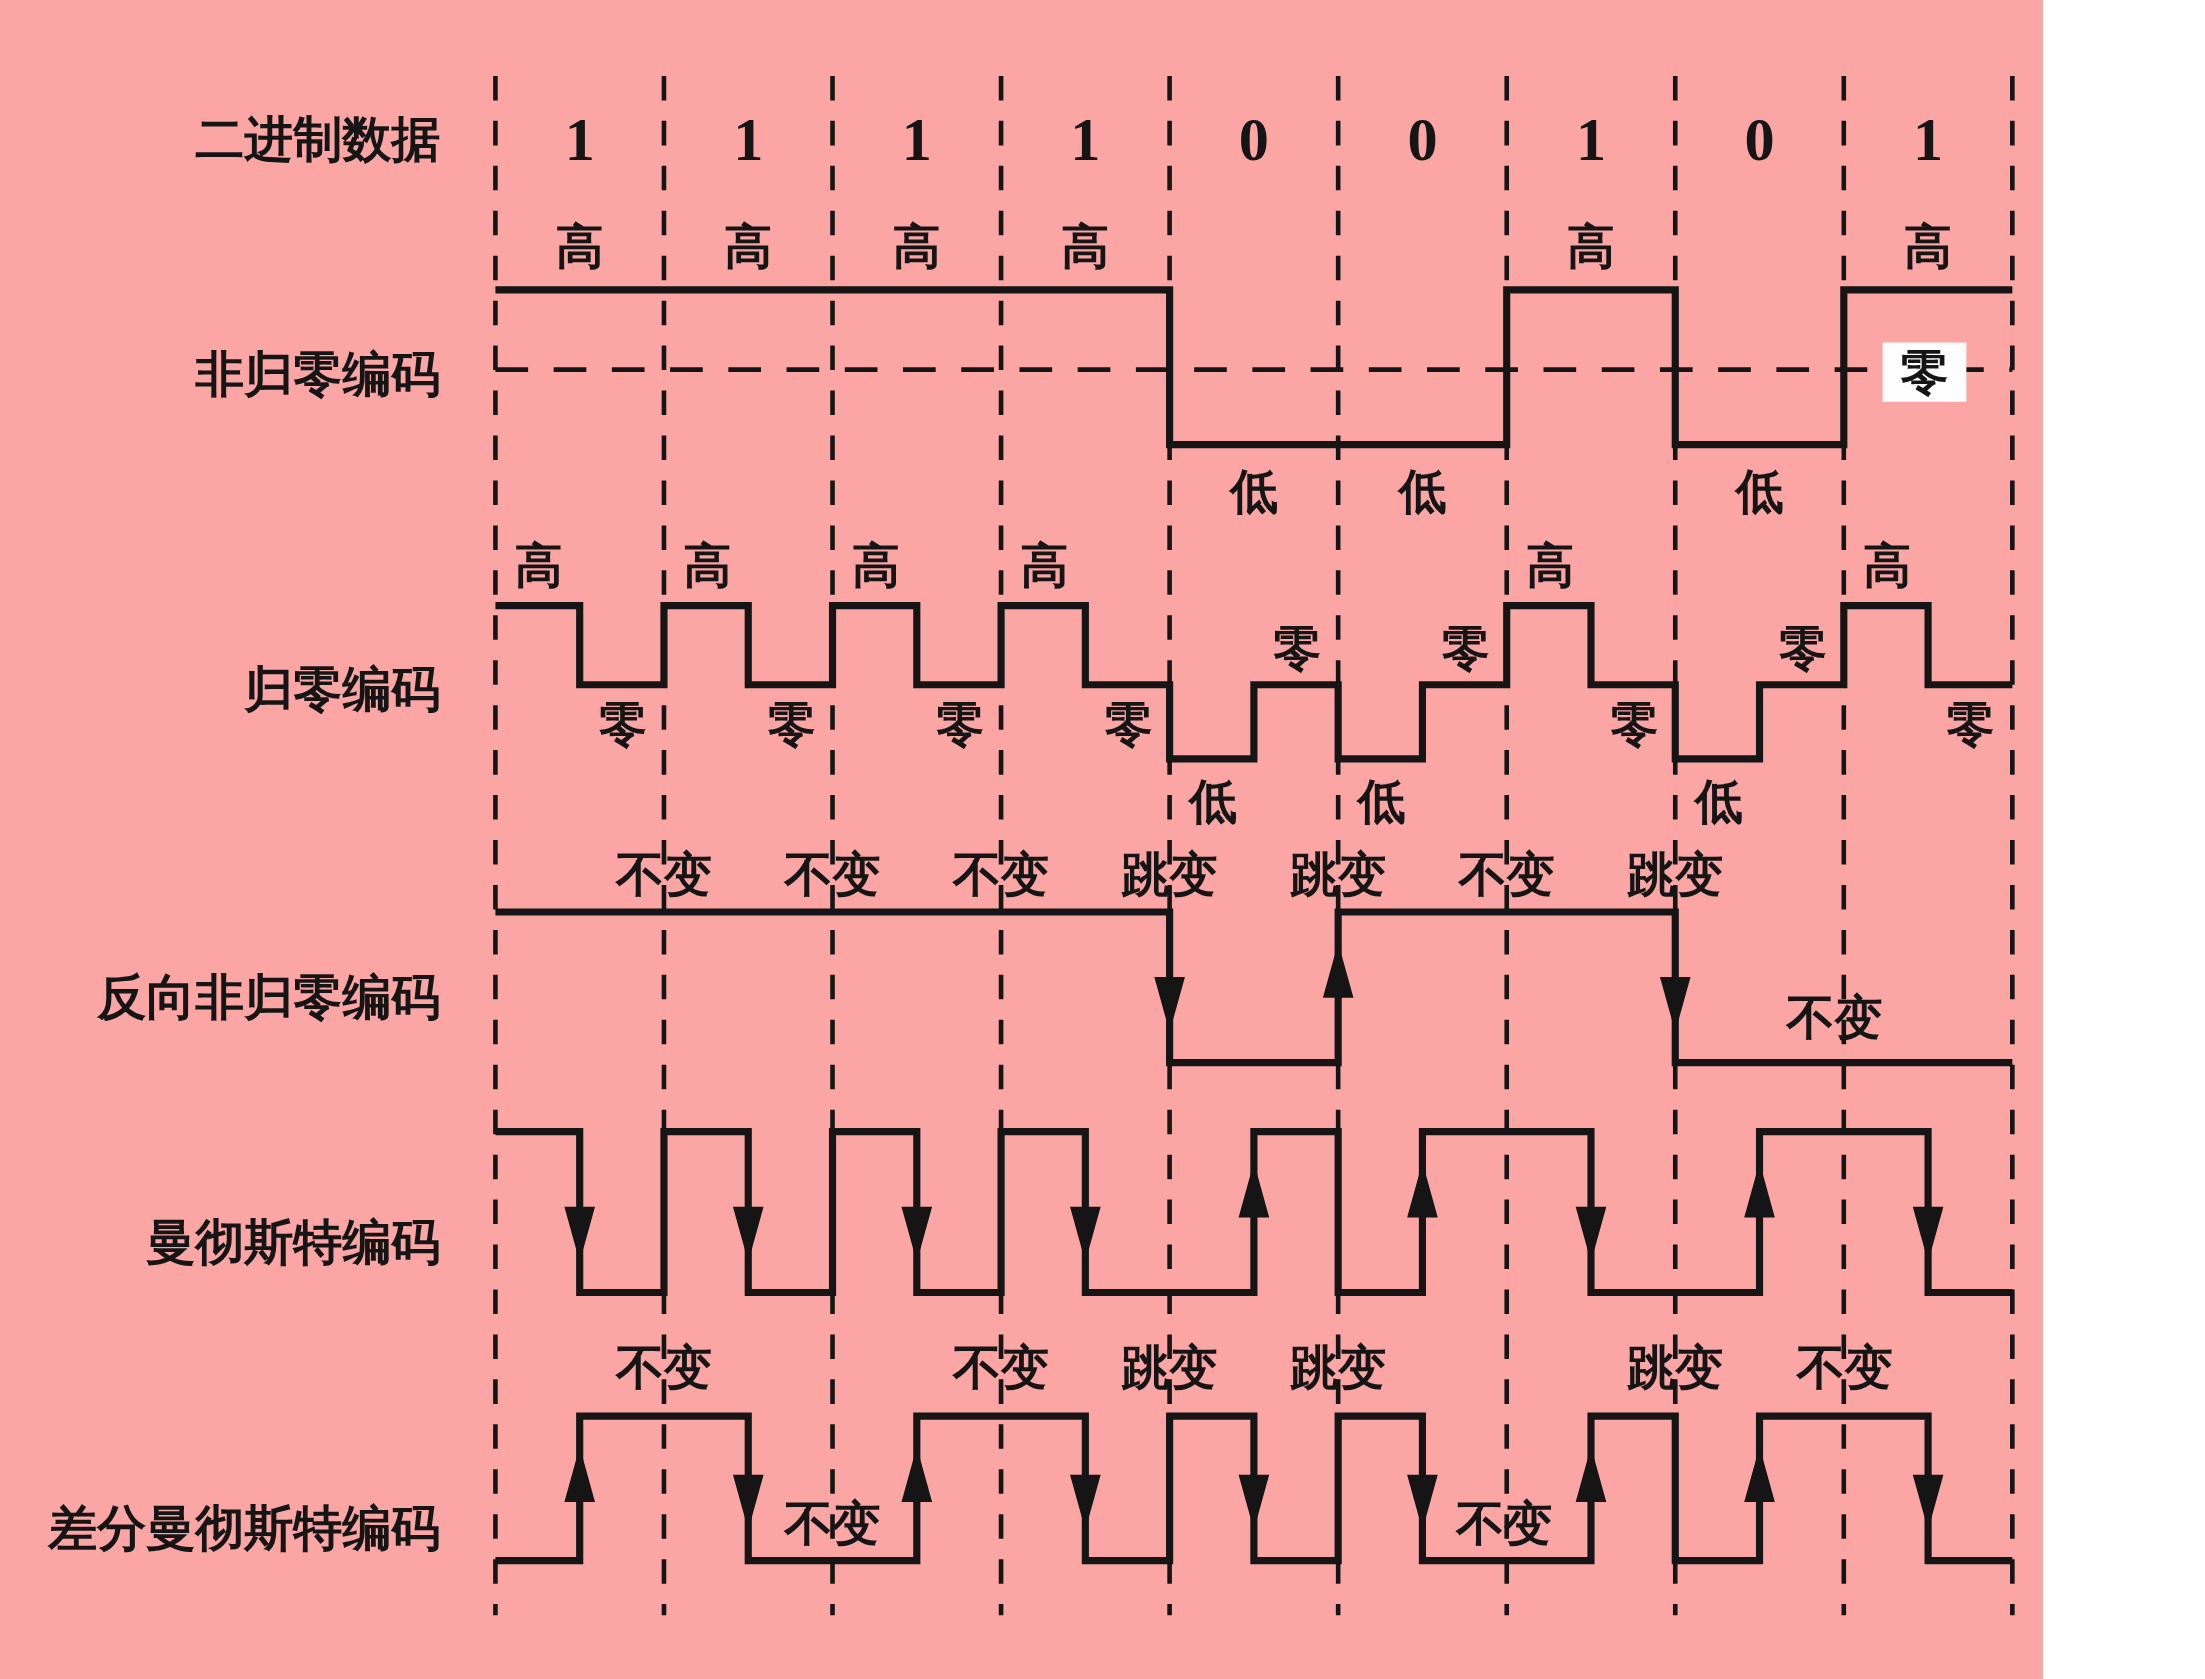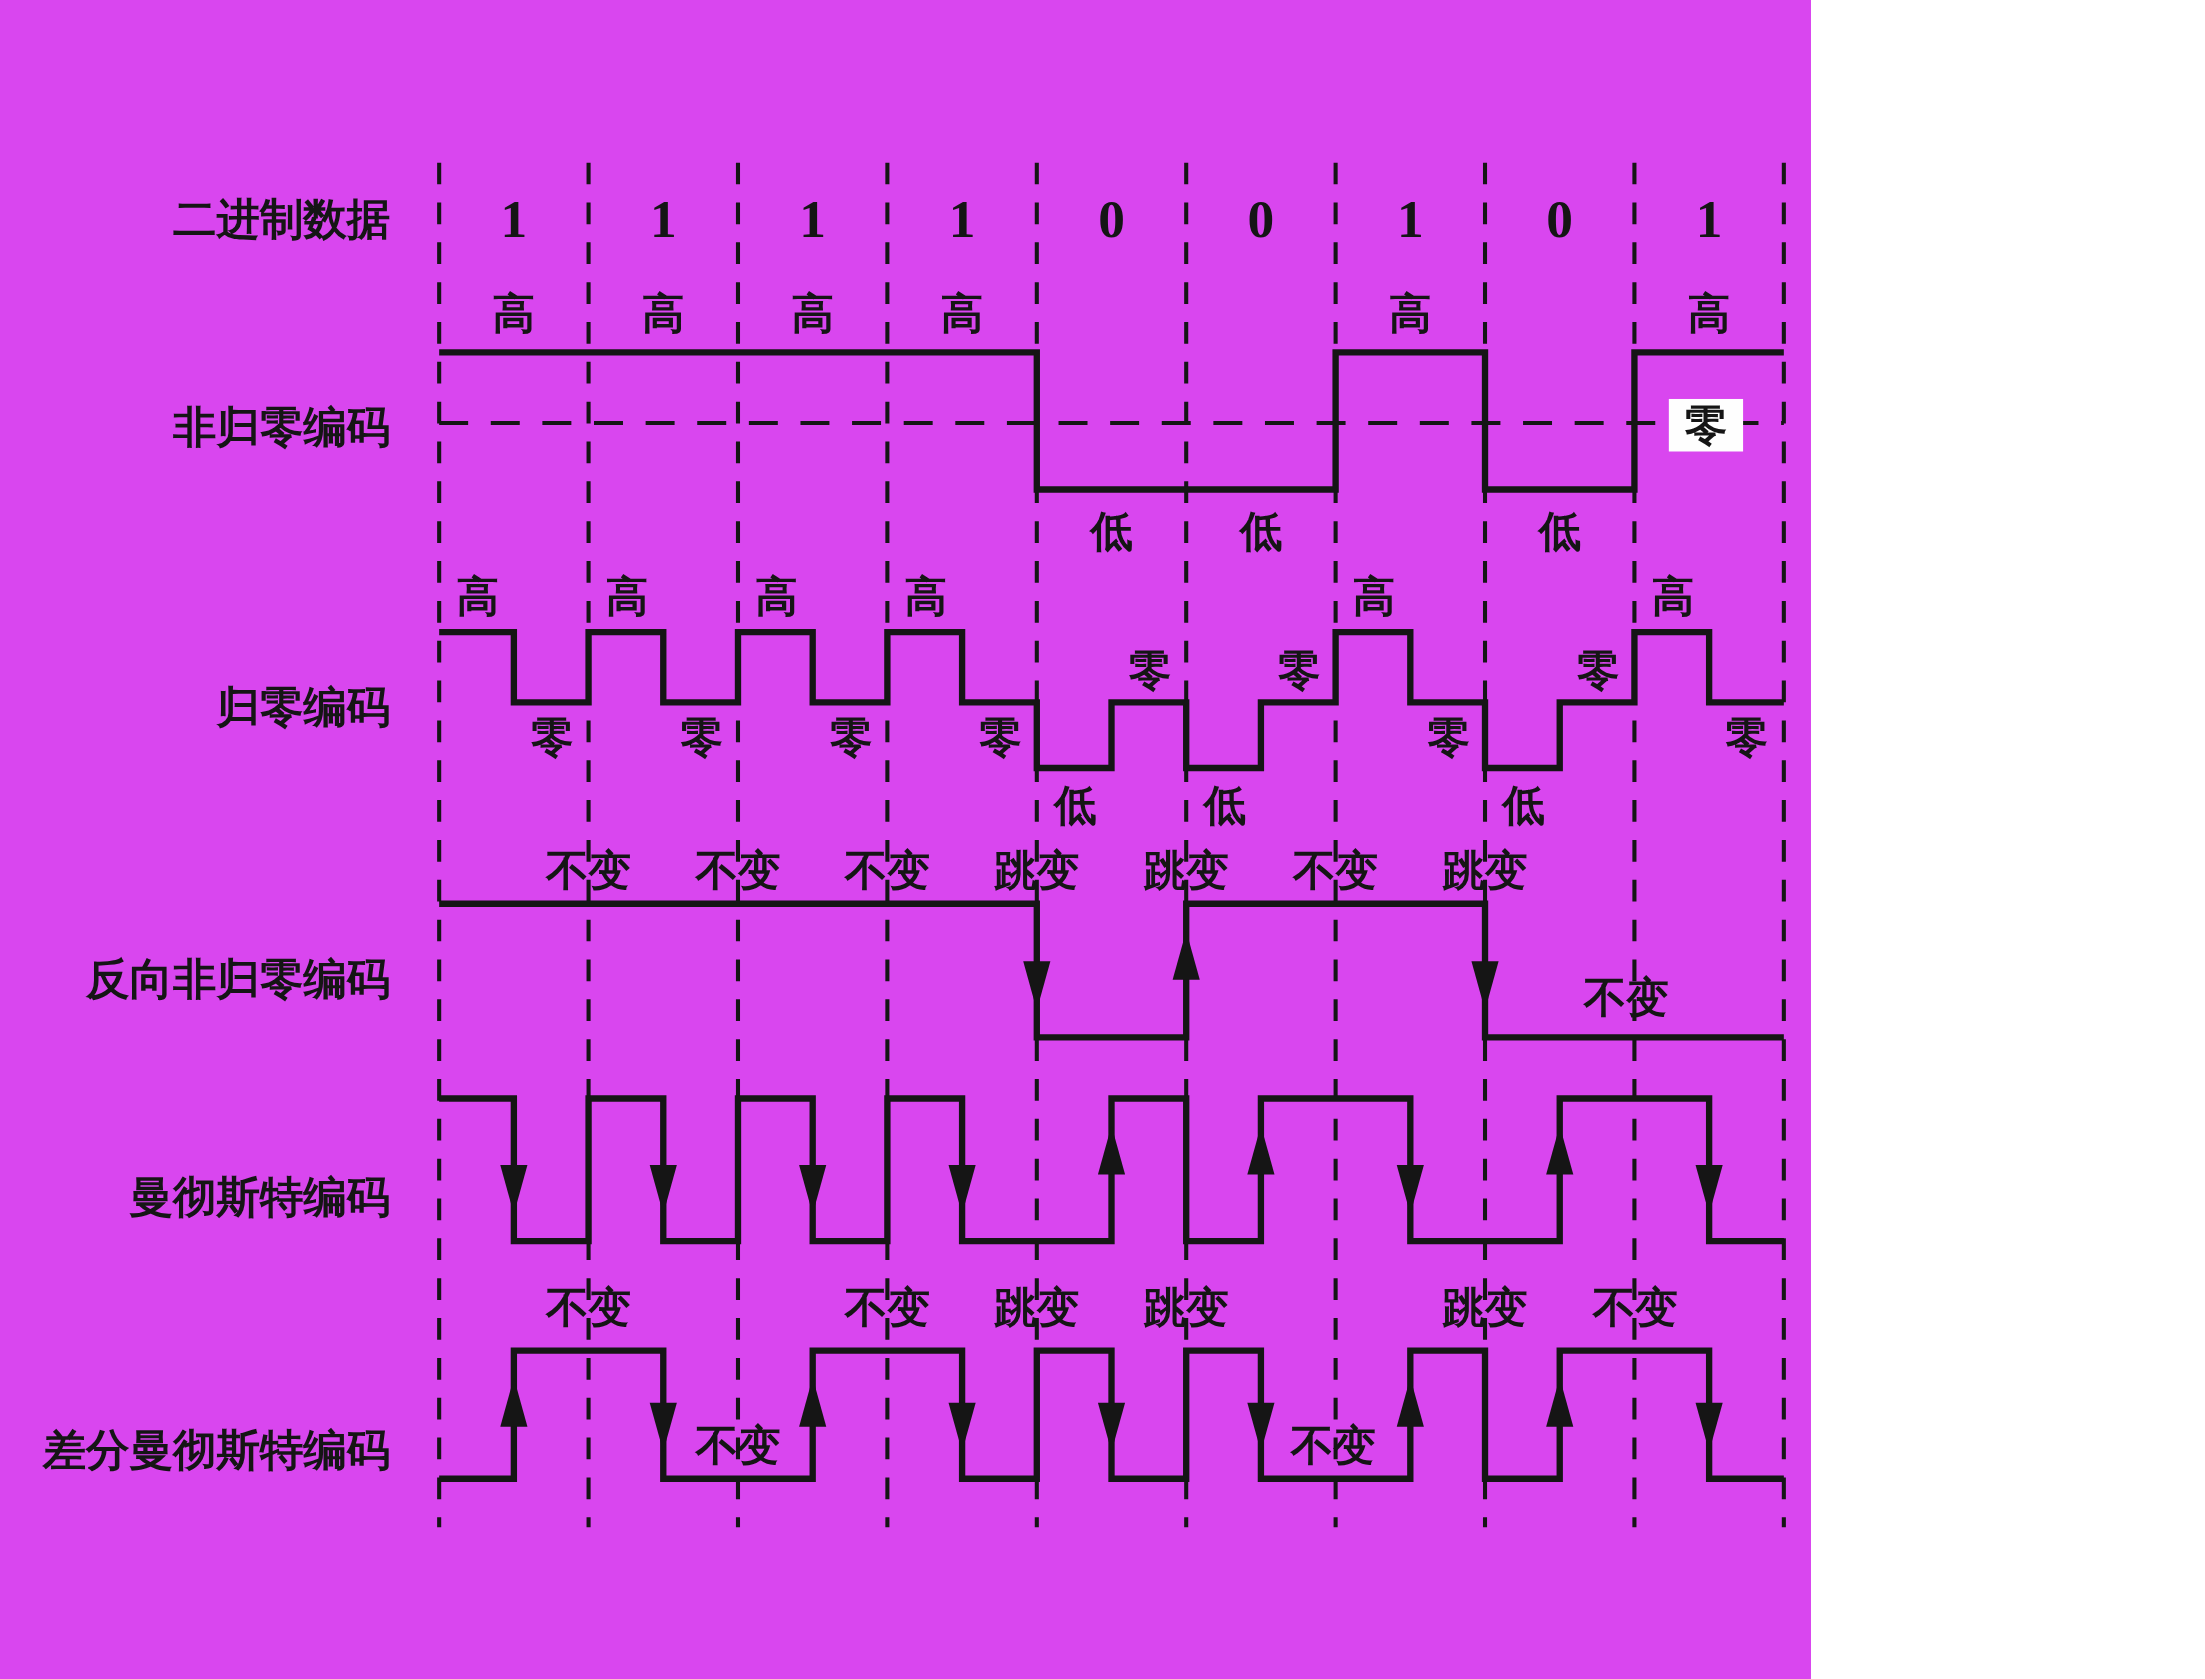--- a/index.html
+++ b/index.html
@@ -1,17 +1,17 @@
 <!DOCTYPE html>
 <html style="font-size:8.8px"><head>
 <meta charset="utf-8">
 <style>
   html,body{margin:0;padding:0;}
   body{background:#ffffff;}
-  .stage{position:relative;width:1811px;height:1679px;background:#d946ef;overflow:hidden;}
+  .stage{position:relative;width:2043px;height:1679px;background:#fca5a5;overflow:hidden;}
   .stage svg{position:absolute;left:0;top:0;width:100%;height:100%;}
   .dash-v{stroke-width:9;stroke-dasharray:48 40;fill:none;}
   .dash-h{stroke-width:9;stroke-dasharray:64 50;fill:none;}
   .wave{fill:none;stroke-width:14;stroke-linejoin:miter;stroke-linecap:butt;}
   text{font-family:"Liberation Serif","DejaVu Serif",serif;}
   .bit{font-size:118px;font-weight:bold;}
   .anno{font-size:94px;font-weight:bold;}
   .rowlabel{font-size:96px;font-weight:bold;}
 </style>
 </head>

